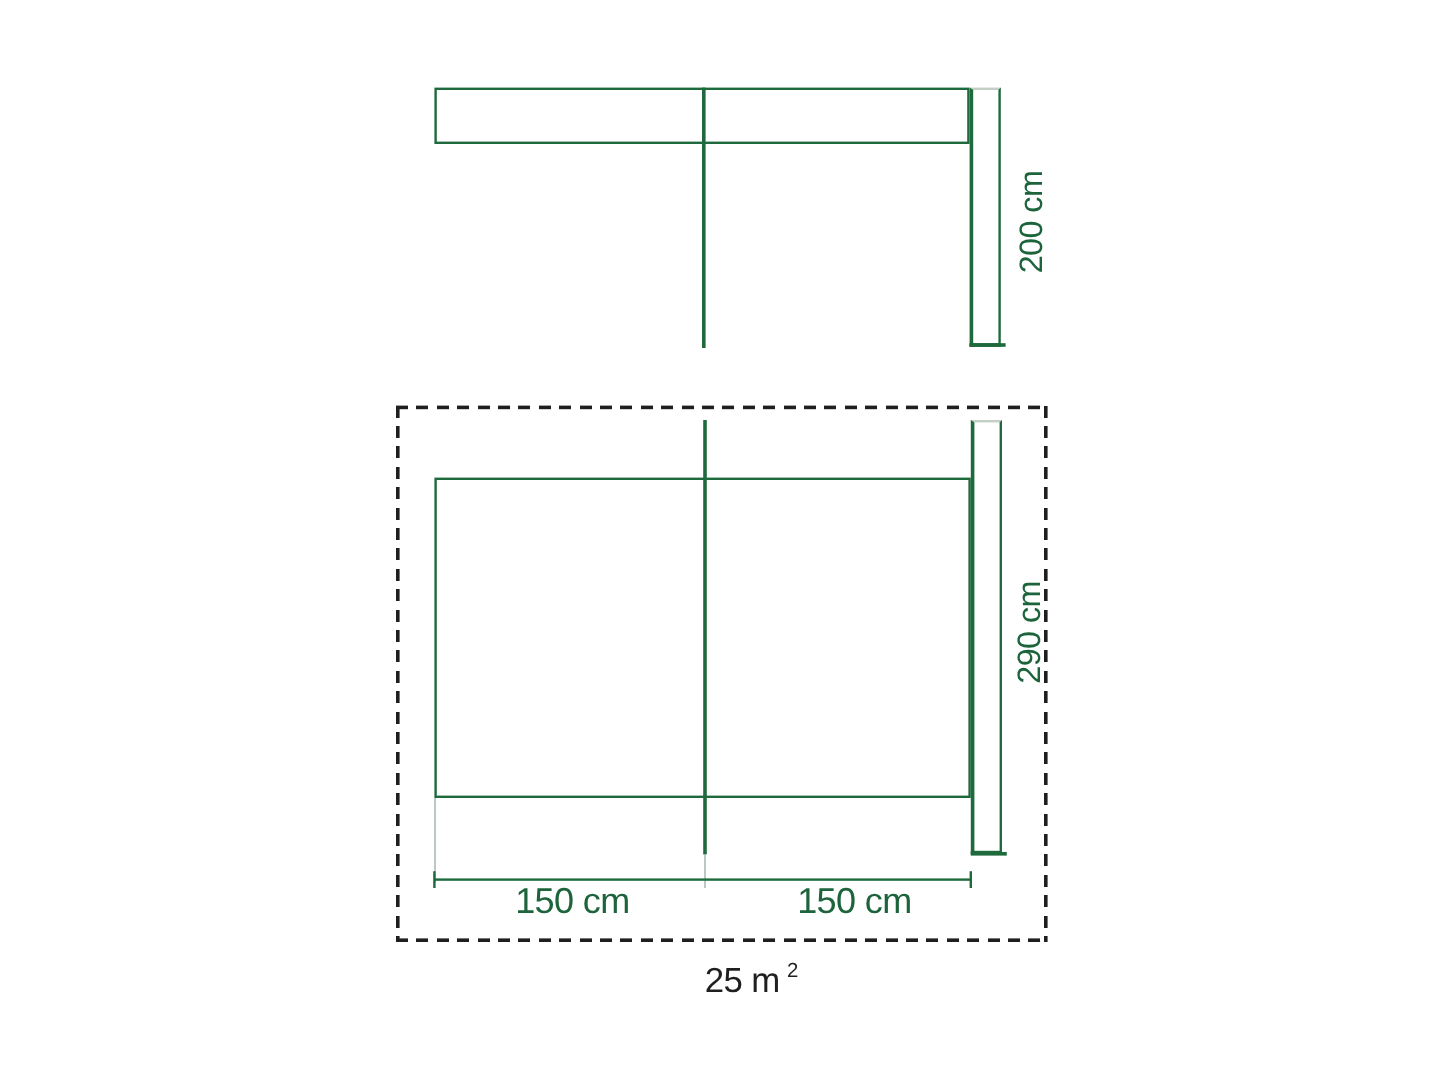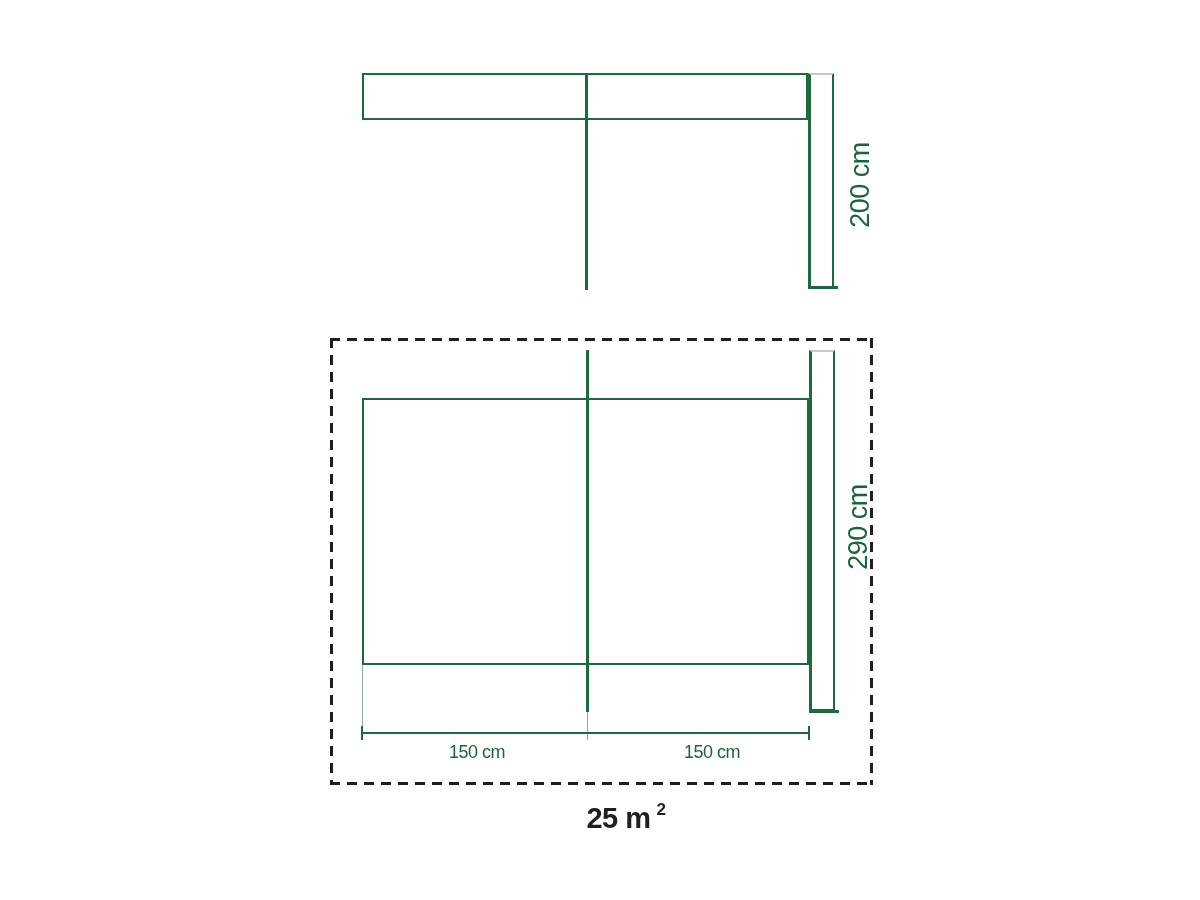--- a/index.html
+++ b/index.html
@@ -43,38 +43,37 @@
   .dash-v {
     position: absolute; width: 3px;
     background: repeating-linear-gradient(180deg,
       var(--dash, #1f1f1f) 0 10px, transparent 10px 17px);
   }
 
   
   .dim-label {
     position: absolute;
     color: var(--text-green, #1d643c);
-    font-size: 18px;
+    font-size: 30px;
     letter-spacing: -0.5px;
     white-space: nowrap;
     transform: translate(-50%, -50%);
   }
   .dim-label.vertical {
     font-size: 27px;
     transform: translate(-50%, -50%) rotate(-90deg);
   }
 
   .area-label {
     position: absolute;
     transform: translate(-50%, -50%);
     color: var(--area-text, #1f1f1f);
     font-size: 29px;
     letter-spacing: -0.5px;
     white-space: nowrap;
-    font-weight: bold;
   }
   .area-label sup {
     font-size: 17px;
     margin-left: 6px;
     position: relative;
     top: -2px;
   }
 </style>
 </head>
 <body>

